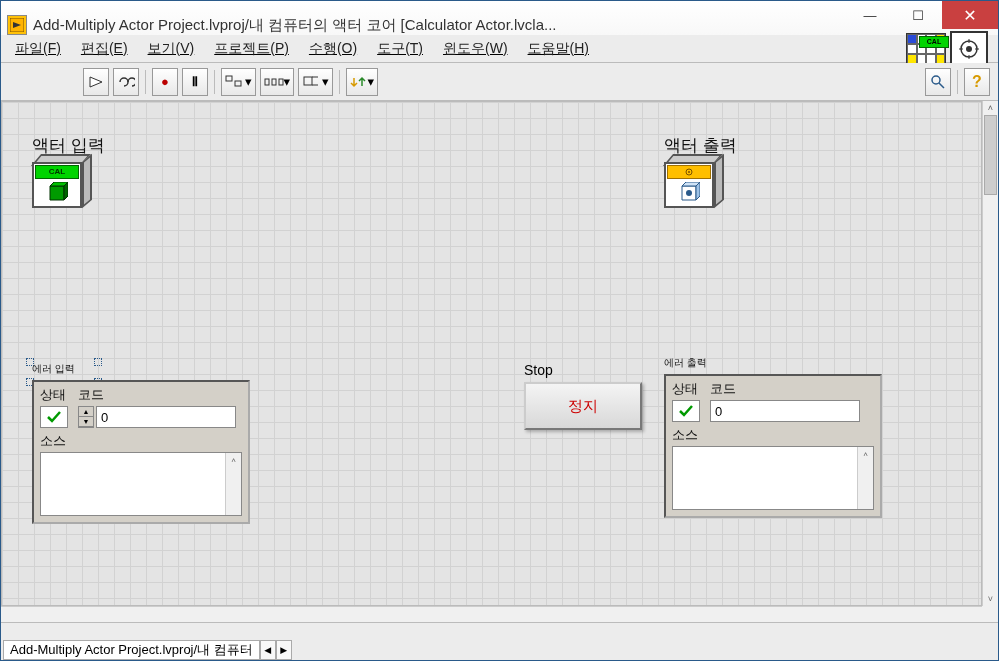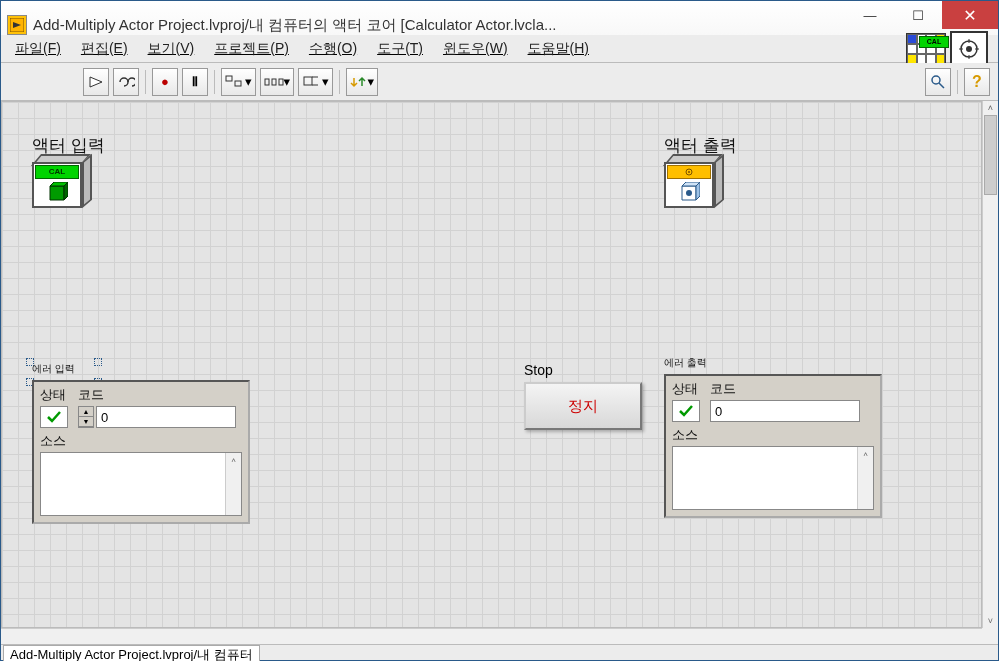--- a/index.html
+++ b/index.html
@@ -69,21 +69,21 @@
 .src-box { width: 100%; height: 64px; background: #fff; border: 1px solid #888; margin-top: 2px; position: relative; }
 .src-box .mini-scroll { position: absolute; right: 0; top: 0; bottom: 0; width: 16px; background: #f0f0f0; border-left: 1px solid #ccc; }
 .src-box .mini-scroll .a { height: 14px; font-size: 8px; display: flex; align-items: center; justify-content: center; color: #666; }
 
 .sel-handle { position: absolute; width: 8px; height: 8px; border: 1px dotted #2a5a8a; }
 
 .stop-wrap { position: absolute; }
 .stop-lbl { font-size: 14px; margin-bottom: 4px; }
 .stop-btn { width: 118px; height: 48px; background: linear-gradient(#f4f4f4,#d8d8d8); border: 2px outset #ccc; display: flex; align-items: center; justify-content: center; color: #c00; font-size: 15px; box-shadow: 2px 2px 3px rgba(0,0,0,.25); }
 
-.statusbar { height: 16px; background: #ececec; border-top: 1px solid #bbb; display: flex; align-items: flex-start; font-size: 13px; flex-direction: column; }
+.statusbar { height: 38px; background: #ececec; border-top: 1px solid #bbb; display: flex; align-items: flex-end; font-size: 13px; }
 .status-tab { height: 20px; border: 1px solid #aaa; background: #fff; padding: 0 6px; display: flex; align-items: center; margin-left: 2px; }
 .status-arr { width: 16px; height: 20px; border: 1px solid #aaa; background: #f8f8f8; display: flex; align-items: center; justify-content: center; font-size: 9px; }
 </style>
 </head>
 <body>
 
 <div class="window">
 
   <div class="titlebar">
     <div class="titlebar-icon">

